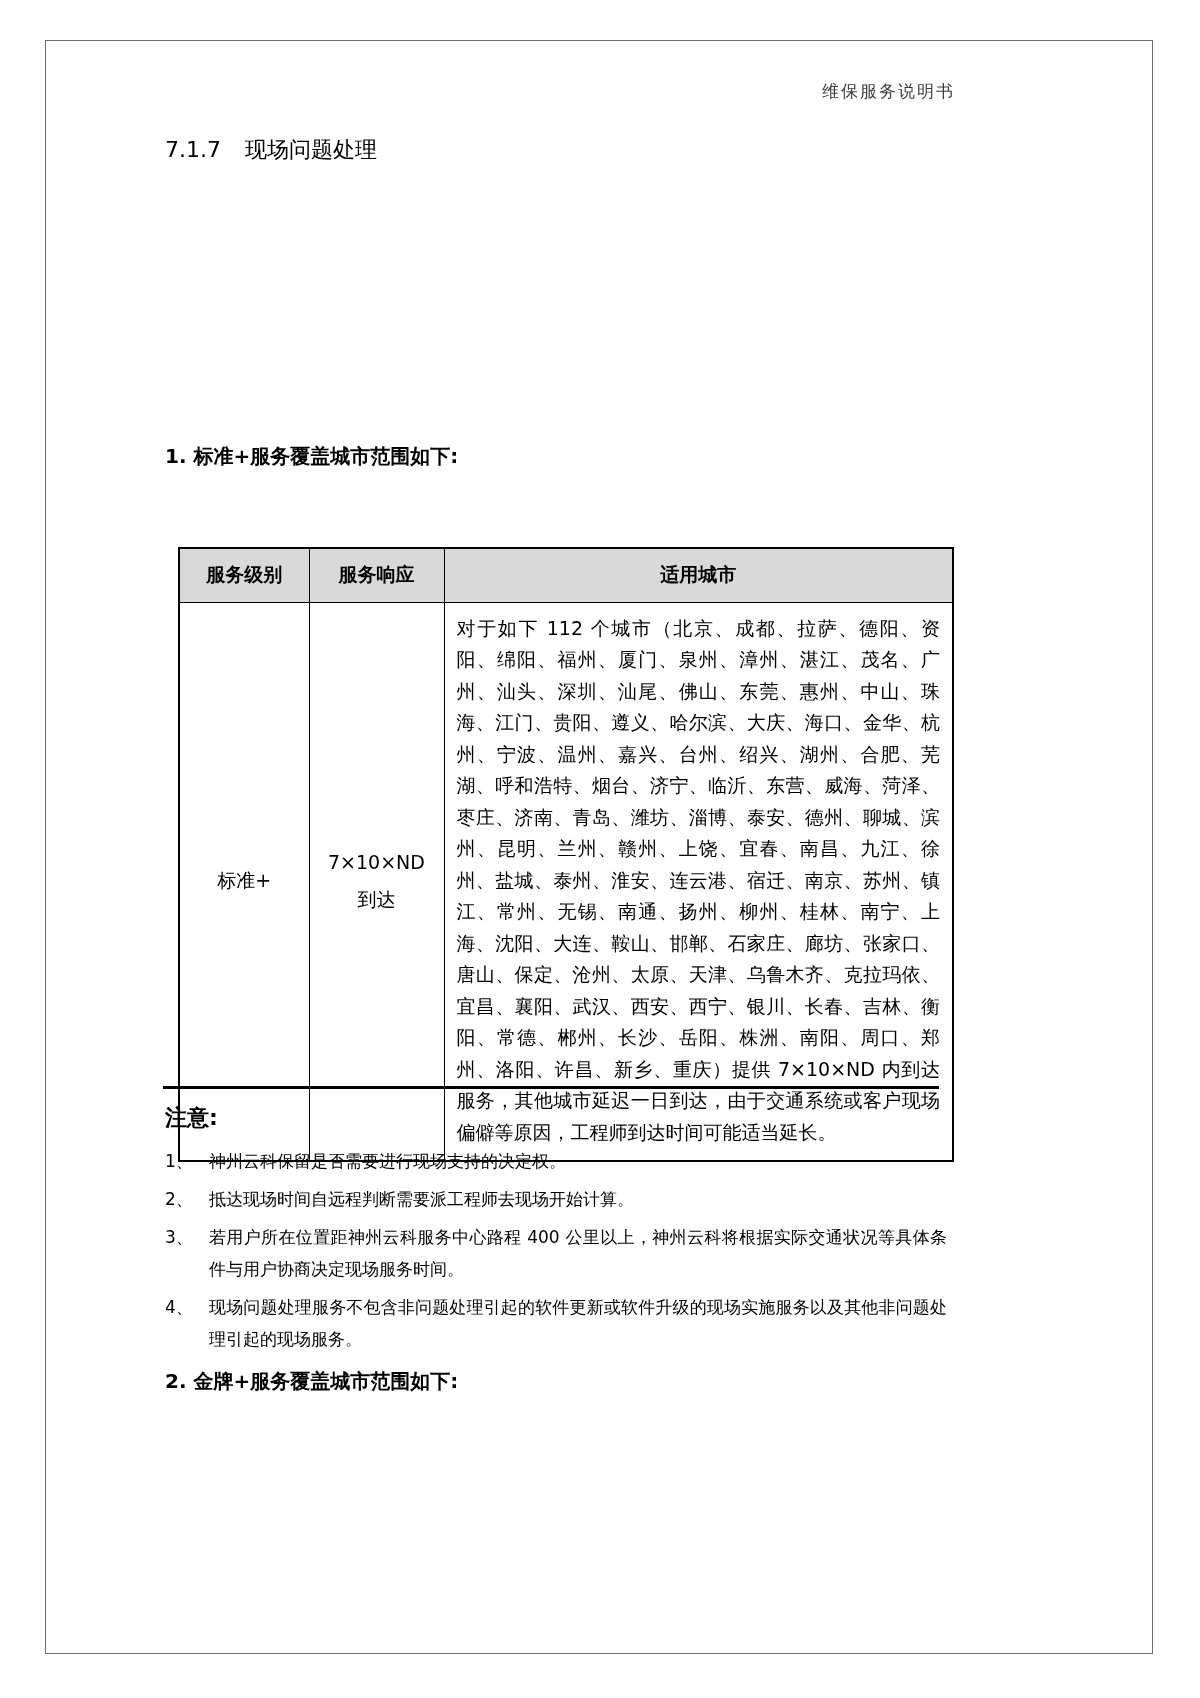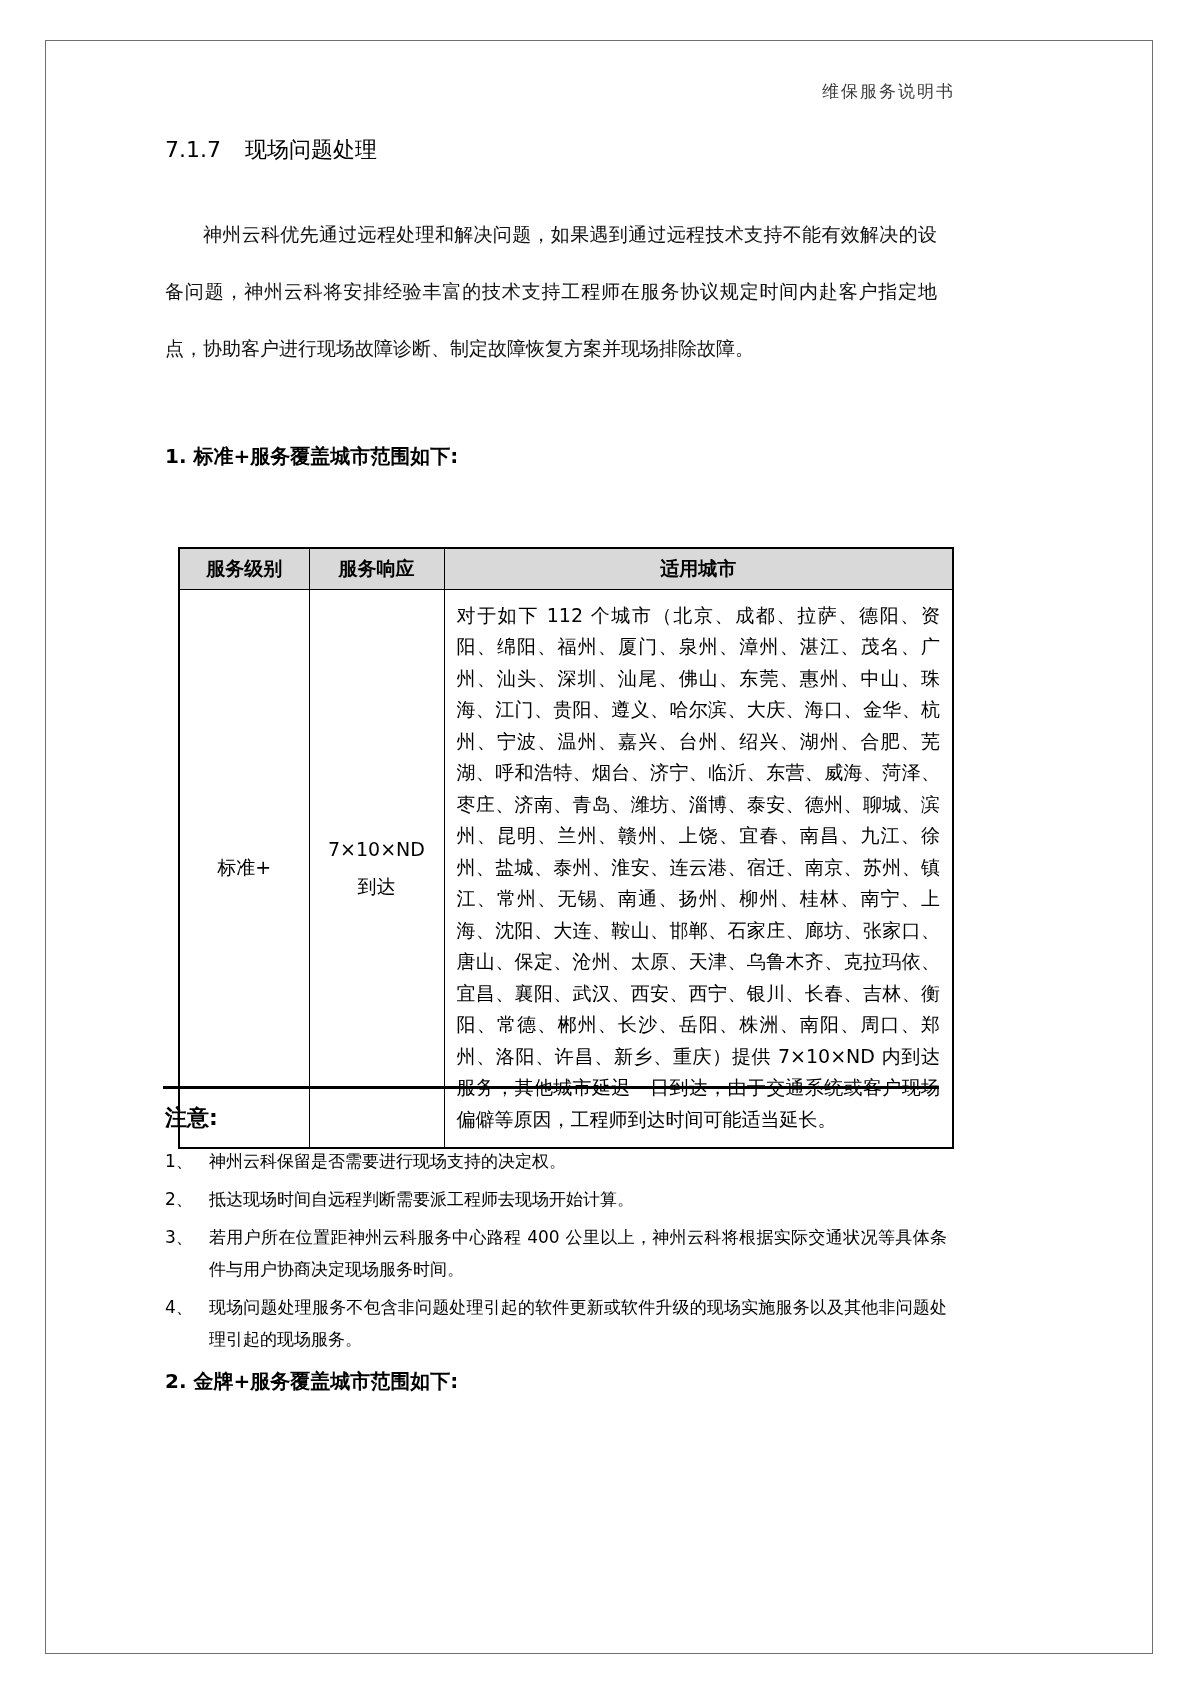--- a/index.html
+++ b/index.html
@@ -36,21 +36,21 @@
   .h-gold { top:1368px; }
 
   table.svc {
     position:absolute; left:178px; top:547px; width:774px;
     border-collapse:collapse; table-layout:fixed;
     border:2px solid #000;
   }
   table.svc th, table.svc td { border:1px solid #000; box-sizing:border-box; }
   table.svc th {
     background:#d9d9d9; font-size:19px; font-weight:bold;
-    height:41px; text-align:center; padding:0;
+    height:54px; text-align:center; padding:0;
   }
   .col-level { width:130px; }
   .col-resp  { width:135px; }
   .col-city  { width:509px; }
   td.cell-level, td.cell-resp {
     text-align:center; vertical-align:middle; font-size:19px; padding:0;
   }
   td.cell-resp .resp-line { display:block; line-height:37px; }
   td.cell-cities {
     height:471px; vertical-align:top;
@@ -85,21 +85,20 @@
 
 <div class="canvas">
   <div class="page-border"></div>
 
   <div class="doc-header">维保服务说明书</div>
 
   <div class="section-title">
     <span class="sec-num">7.1.7</span><span>现场问题处理</span>
   </div>
 
-  <p class="para para-1">神州云科优先通过远程处理和解决问题，如果遇到通过远程技术支持不能有效解决的设备问题，神州云科将安排经验丰富的技术支持工程师在服务协议规定时间内赴客户指定地点，协助客户进行现场故障诊断、制定故障恢复方案并现场排除故障。</p>
 
   <div class="h-bold h-standard">1. 标准+服务覆盖城市范围如下:</div>
 
   <table class="svc">
     <colgroup>
       <col class="col-level">
         <col class="col-resp">
         <col class="col-city">
     </colgroup>
     <thead>

